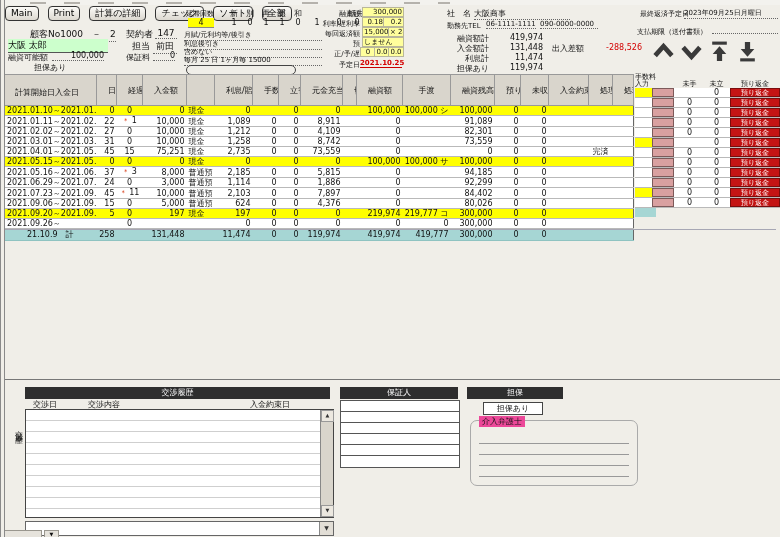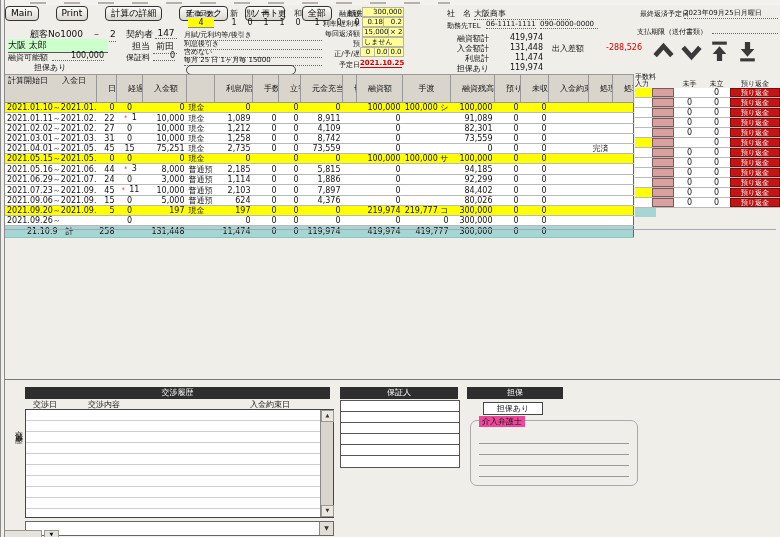--- a/index.html
+++ b/index.html
@@ -11,33 +11,33 @@
   .lab{font-size:9px;white-space:nowrap;}
   .lab8{font-size:8px;white-space:nowrap;}
   .lab7{font-size:7px;white-space:nowrap;}
   .uline{border-bottom:1px dotted #666;}
   .usolid{border-bottom:1px solid #555;}
   
   .menusliver{position:absolute;left:0;top:0;width:780px;height:5px;background:#f3f2ee;overflow:hidden;}
   .menusliver .dashes{position:absolute;left:30px;top:2px;width:420px;height:2px;
       background:repeating-linear-gradient(90deg,#b5b2ac 0 16px,transparent 16px 34px);}
   
-  .toolbar{position:absolute;left:5px;top:6px;display:flex;gap:17px;}
+  .toolbar{position:absolute;left:5px;top:6px;display:flex;gap:9px;}
   .tbtn{font-family:"DejaVu Sans",sans-serif;font-size:9px;line-height:11px;padding:1px 5px;
         border:1px solid #333;border-radius:4px;background:linear-gradient(#fbfaf7,#dcd8d0);cursor:default;white-space:nowrap;}
   
   .ybox{position:absolute;background:#ffff9c;border:1px solid #b9b79a;font-size:7px;line-height:8px;
         text-align:right;padding:0 1px;white-space:nowrap;overflow:hidden;}
   .flagrow{position:absolute;display:flex;font-size:8px;}
   .flagrow span{display:inline-block;text-align:center;white-space:nowrap;}
   
   #tblA{position:absolute;left:4px;top:74px;width:629px;border-collapse:collapse;table-layout:fixed;background:#fff;border:1px solid #666;}
   #tblA th{background:#d9d5cc;border:1px solid #999;font-weight:normal;font-size:8px;height:12px;padding:0 11px;overflow:hidden;white-space:nowrap;}
   #tblA th.per{padding:0;}
-  #tblA th.per div{display:flex;justify-content:space-between;padding:0 10px 16px 3px;}
+  #tblA th.per div{display:flex;justify-content:center;padding:0 10px 7px 3px;margin-top:12px;}
   #tblA td{font-size:8px;height:9px;line-height:9px;padding:0 2px;border-bottom:1px solid #b9b9b9;
            overflow:hidden;white-space:nowrap;background:#fff;}
   #tblA tr.yellow td{background:#ffff00;}
   #tblA tr.total td{background:#a6d6d4;border-bottom:1px solid #8fc3c1;height:11px;line-height:11px;}
   .al{text-align:left}.ar{text-align:right}.ac{text-align:center}
   .rstar{color:#d42a00;font-size:7px;}
   
   #tblB{position:absolute;left:635px;top:74px;width:145px;border-collapse:collapse;table-layout:fixed;}
   #tblB th{font-weight:normal;font-size:7px;line-height:7px;height:12px;padding:0;white-space:nowrap;vertical-align:bottom;background:transparent;}
   #tblB td{font-size:8px;height:9px;line-height:9px;padding:0;border-bottom:1px solid #b9b9b9;background:#fff;overflow:hidden;white-space:nowrap;}
@@ -352,21 +352,21 @@
           <td class="ar">100,000 サ</td>
           <td class="ar">100,000</td>
           <td class="ar">0</td>
           <td class="ar">0</td>
           <td class="ac"></td>
           <td class="ac"></td>
           <td class="ac"></td>
         </tr>
         <tr>
           <td class="al">2021.05.16～2021.06.28月</td>
-          <td class="ar">44</td>
+          <td class="ar">37</td>
           <td class="ac"><span class="rstar">＊</span> 3</td>
           <td class="ar">8,000</td>
           <td class="al">普通預</td>
           <td class="ar">2,185</td>
           <td class="ar">0</td>
           <td class="ar">0</td>
           <td class="ar">5,815</td>
           <td class="ar"></td>
           <td class="ar">0</td>
           <td class="ar"></td>

